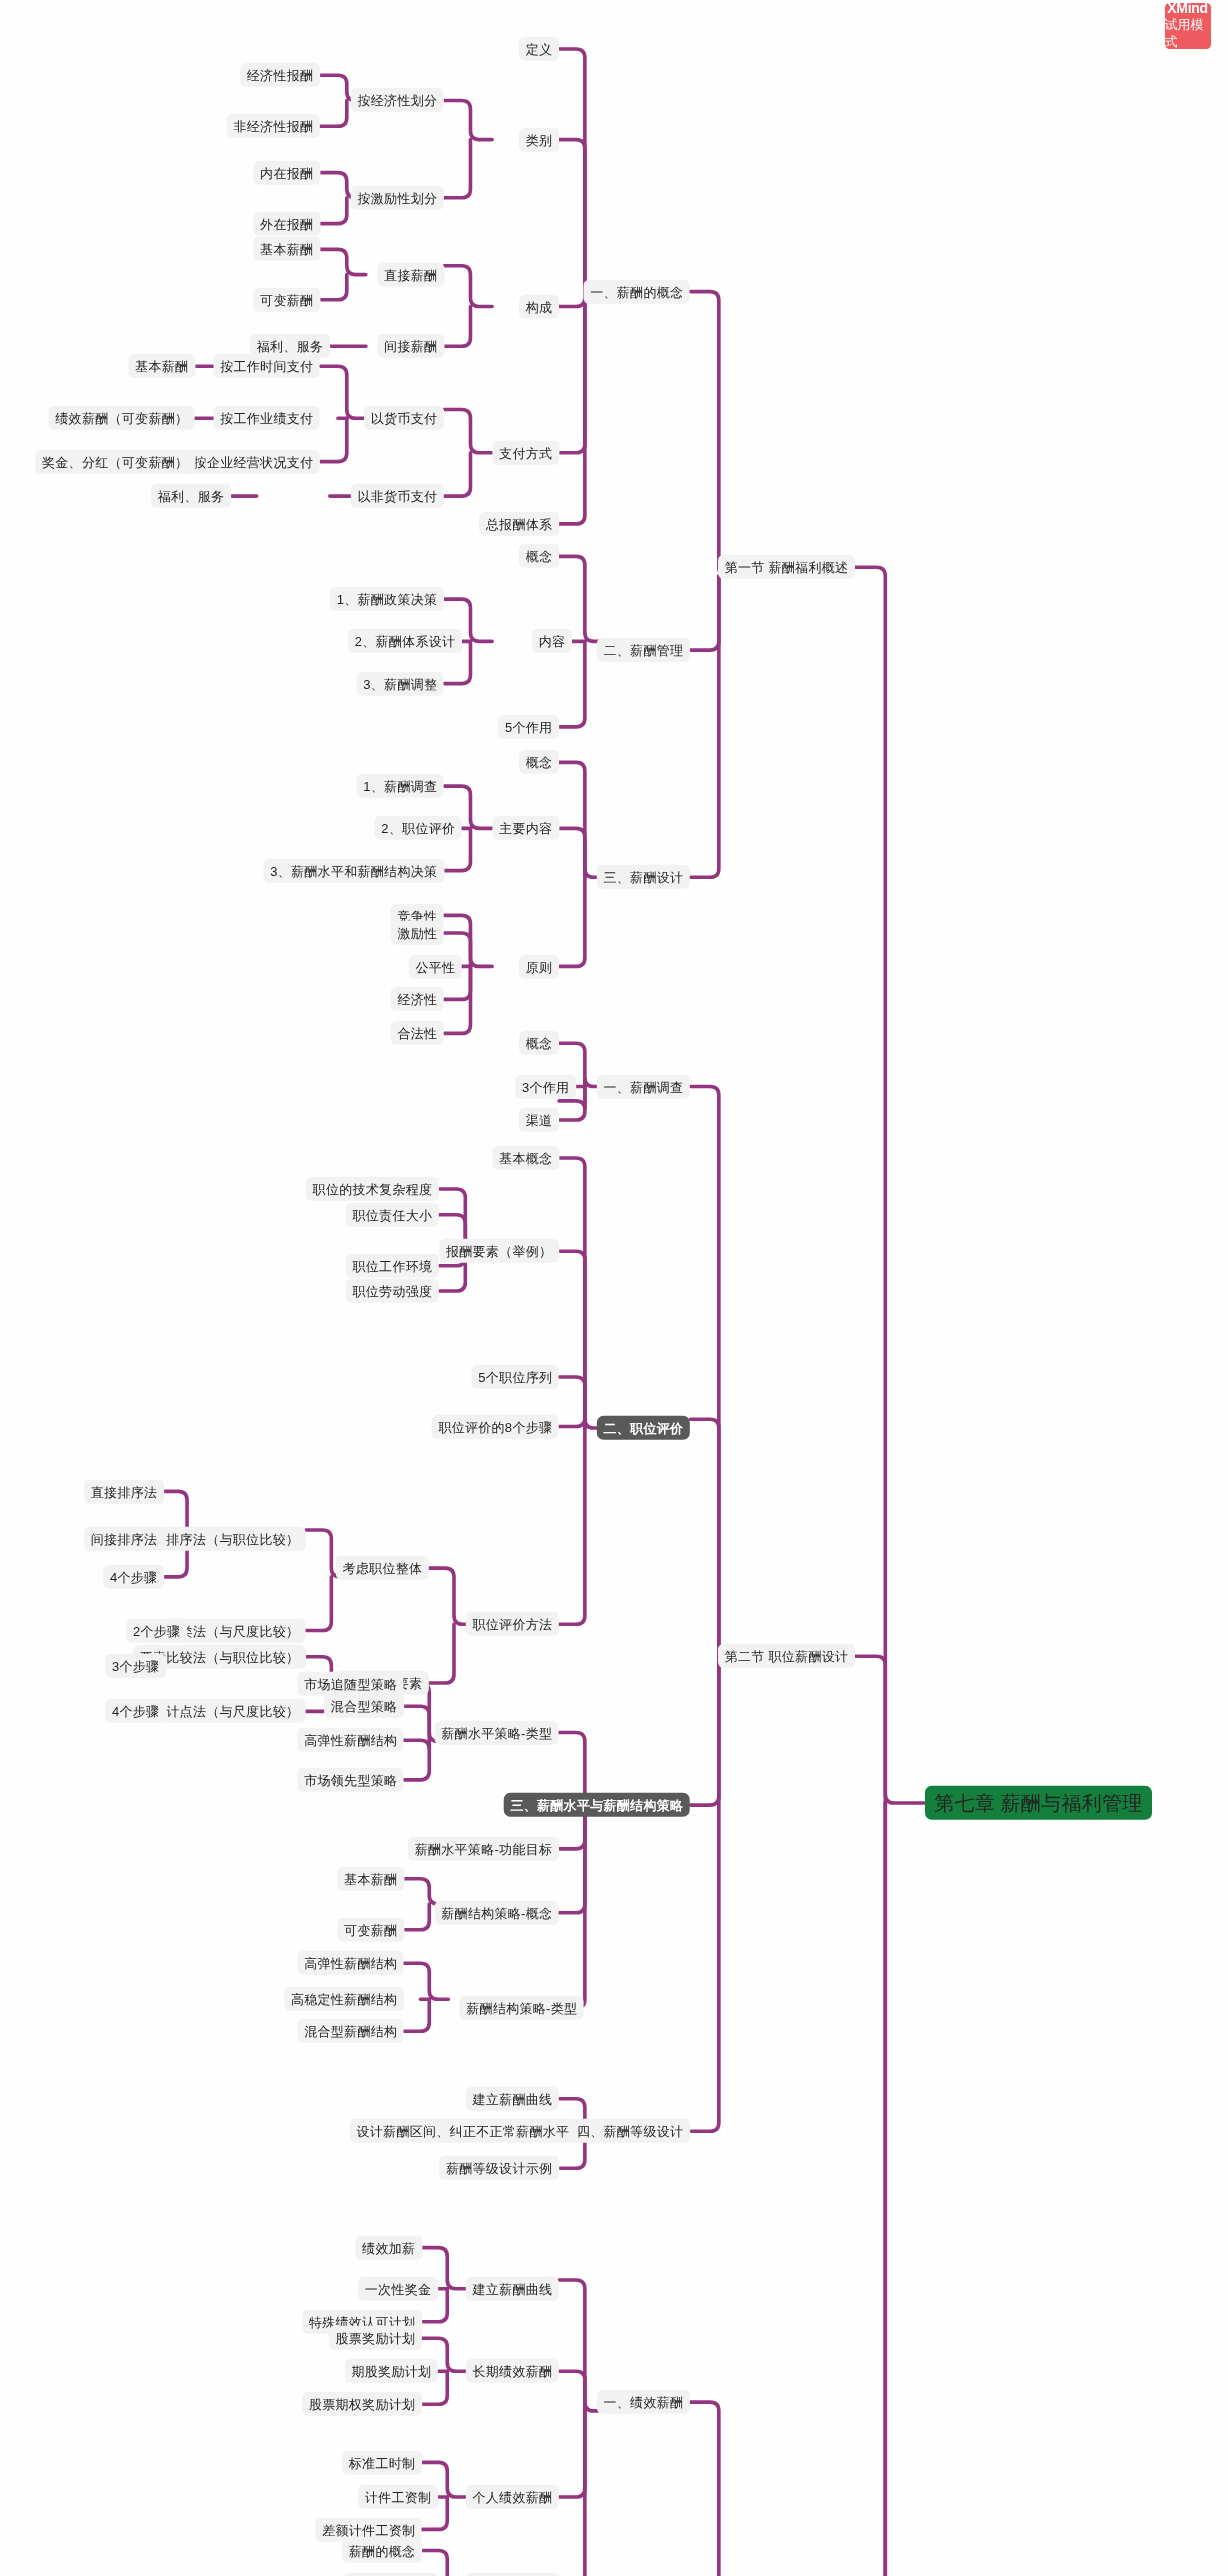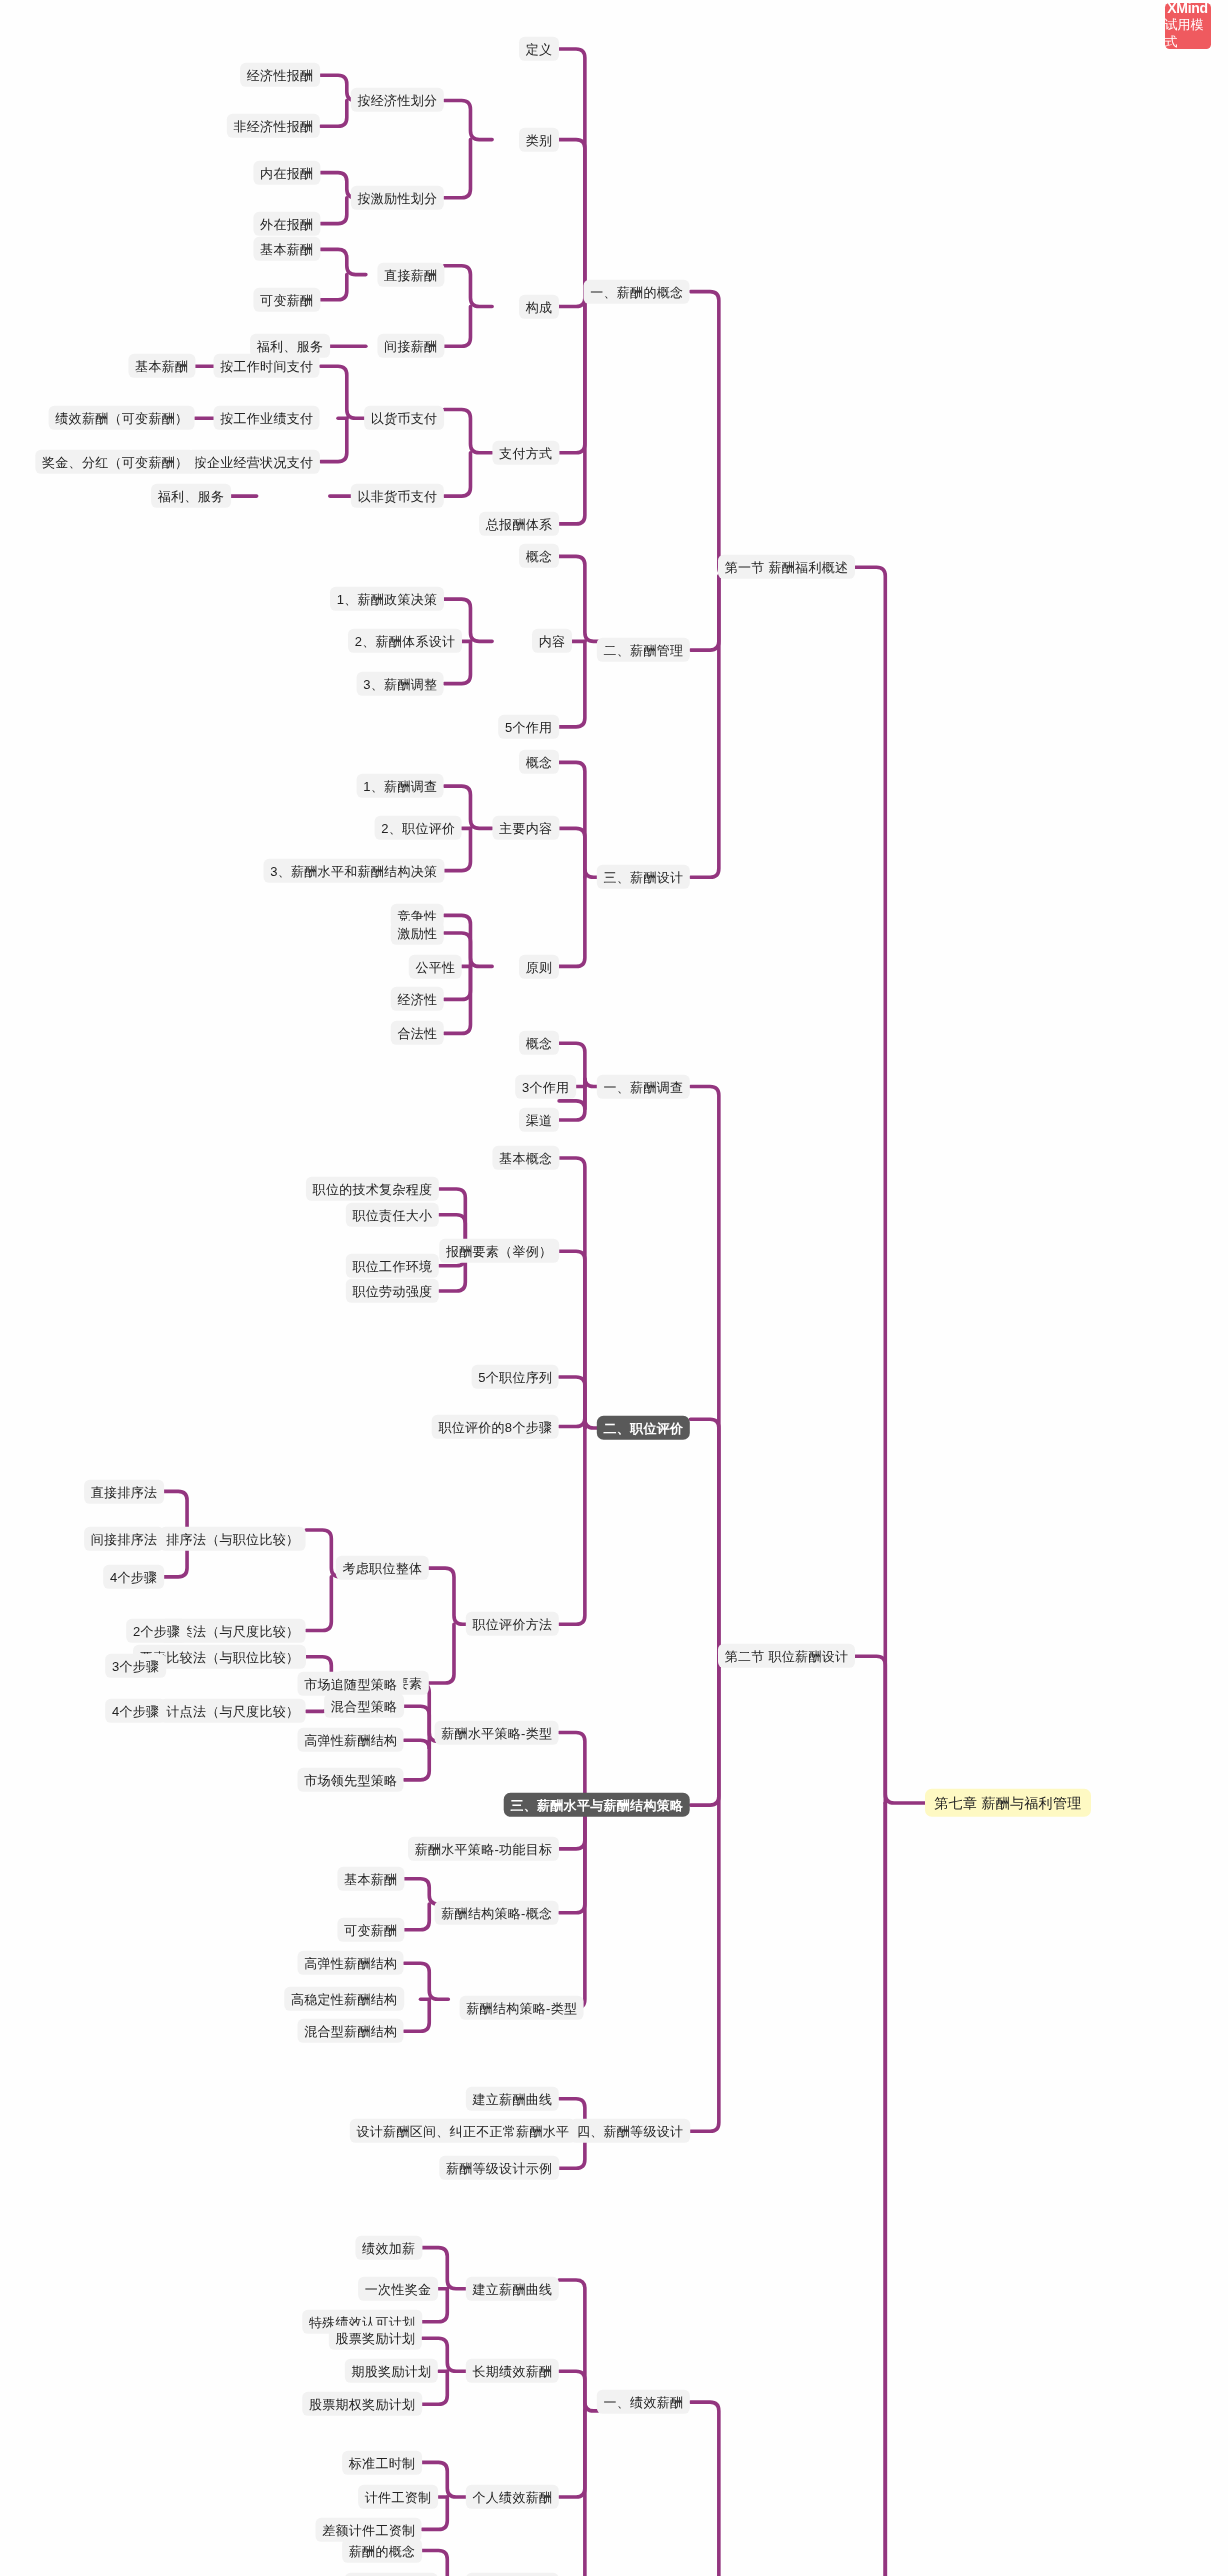--- a/index.html
+++ b/index.html
@@ -32,24 +32,25 @@
     color:#222222;
     font-size:13px;
     line-height:1;
     padding:5.7px 6.7px;
     white-space:nowrap;
     letter-spacing:0.3px;
     transform:translateY(-50%);
   }
   .node.r{ transform:translate(-100%,-50%); }      
   .node.root{
-    background:#fef9c3;
-    font-size:14px;
+    background:#15803d;
+    font-size:20px;
     padding:7.2px 9.3px;
     border-radius:6.7px;
+    font-family:Liberation Serif, serif;
   }
   .node.hi{
     background:#595959;
     color:#ffffff;
     font-weight:bold;
     border-radius:6.7px;
   }
   
   #badge{
     position:absolute;

